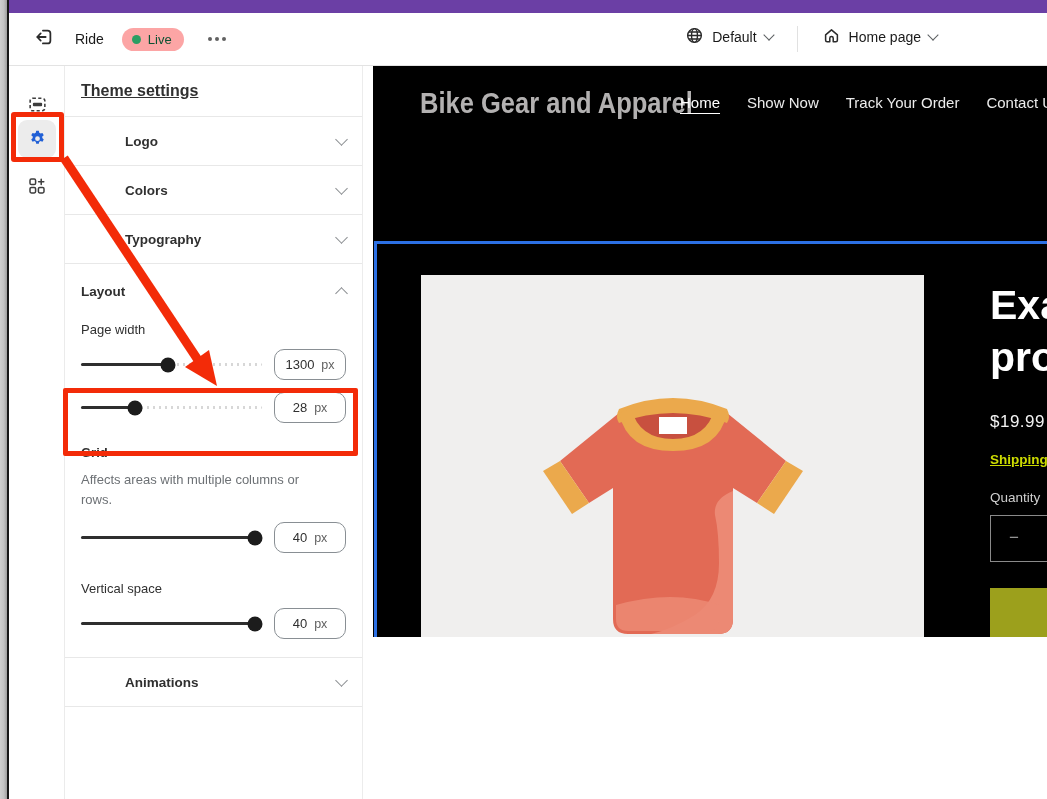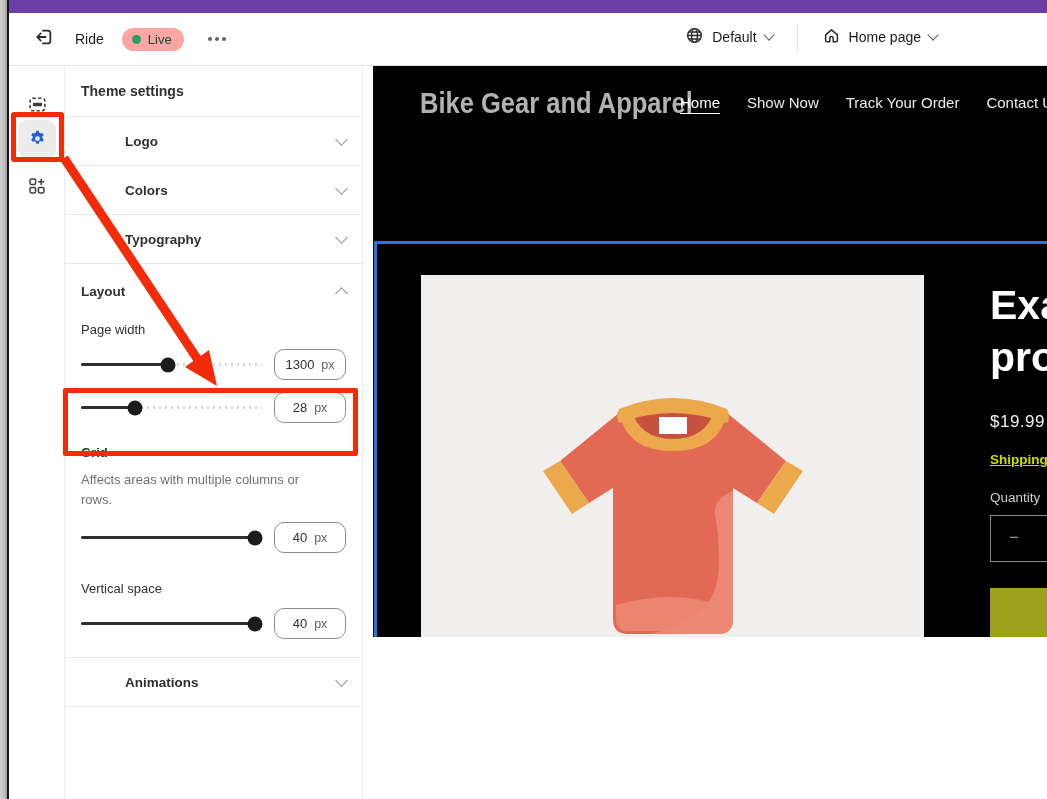--- a/index.html
+++ b/index.html
@@ -36,21 +36,21 @@
     border-right:1px solid #ebebeb; z-index:3; }
   .rail-btn { position:absolute; left:9px; width:38px; height:38px; border-radius:9px;
     display:flex; align-items:center; justify-content:center; cursor:pointer; }
   .rail-btn.active { background:#ececec; }
 
   
   #panel { left:65px; top:66px; width:298px; height:733px; background:#fff;
     border-right:1px solid #ececec; z-index:3; font-size:13px; }
   .p-row { padding:0 16px; border-bottom:1px solid #e8e8e8; display:flex;
     align-items:center; justify-content:space-between; }
-  .p-title { height:51px; font-size:14px; font-weight:700; align-items:center; display:flex; padding:0 16px; border-bottom:1px solid #e8e8e8; }
+  .p-title { height:51px; font-size:16px; font-weight:700; align-items:center; display:flex; padding:0 16px; border-bottom:1px solid #e8e8e8;text-decoration:underline; }
   .acc { height:49px; cursor:pointer; }
   .acc .lbl { font-size:13.5px; font-weight:700;padding-left:44px; }
   .chev-down { width:9px; height:9px; border-right:1.7px solid #8a8d90; border-bottom:1.7px solid #8a8d90;
     transform:rotate(45deg); margin-top:-4px; }
   .chev-up { width:9px; height:9px; border-right:1.7px solid #8a8d90; border-bottom:1.7px solid #8a8d90;
     transform:rotate(225deg); margin-top:5px; }
   #layout-body { padding:14px 16px 18px 16px; border-bottom:1px solid #e8e8e8; }
   .layout-head { display:flex; justify-content:space-between; align-items:center; height:26px; cursor:pointer; }
   .layout-head .lbl { font-size:13.5px; font-weight:700; }
   .ctl-label { margin-top:18px; font-size:13px; color:#303030; }

